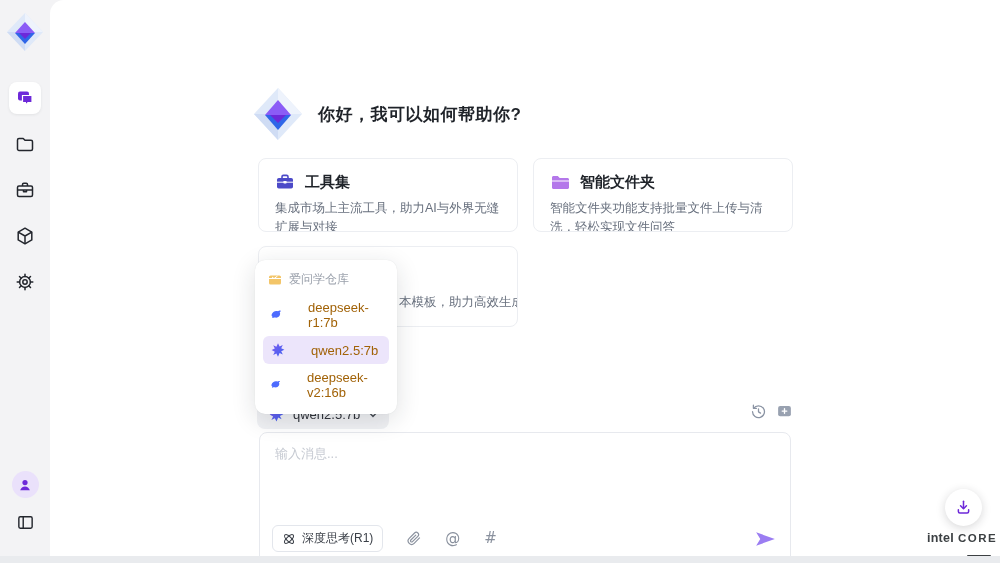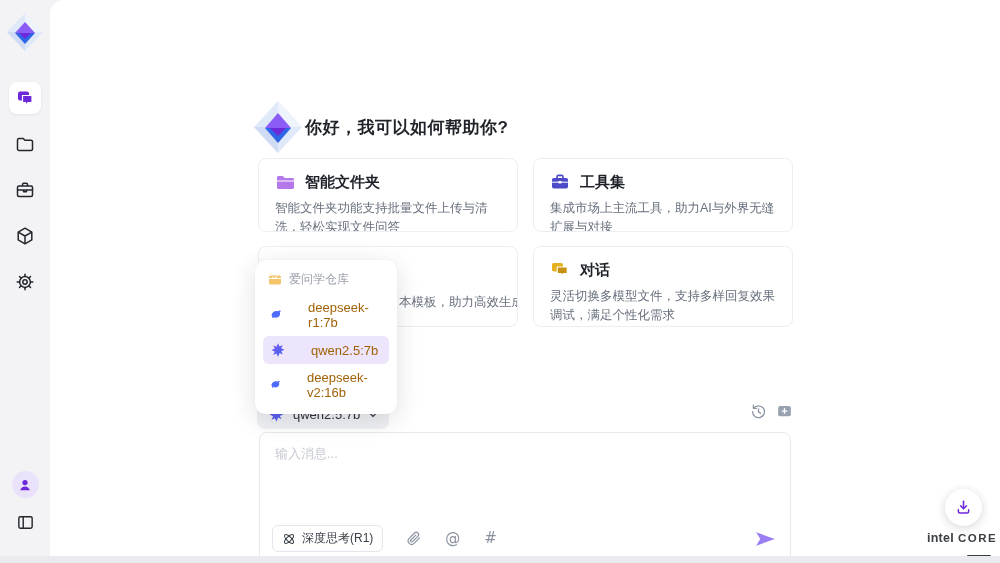--- a/index.html
+++ b/index.html
@@ -15,21 +15,21 @@
   .nav-item{width:32px;height:32px;border-radius:8px;display:flex;align-items:center;justify-content:center;cursor:pointer;}
   .nav-item.active{background:#ffffff;box-shadow:0 1px 3px rgba(31,35,41,.08);}
   .nav-chat{margin-top:30px;}
   .nav-gap{margin-top:14px;}
   .side-bottom{margin-top:auto;display:flex;flex-direction:column;align-items:center;gap:8px;margin-bottom:18px;}
   .avatar-circle{width:27px;height:27px;border-radius:50%;background:#eae1fb;display:flex;align-items:center;justify-content:center;}
   
   .main{position:absolute;left:50px;top:0;width:950px;height:556px;background:#ffffff;border-top-left-radius:14px;z-index:1;}
   .bottom-strip{position:absolute;left:0;bottom:0;width:1000px;height:7px;background:#e9ebee;z-index:6;}
   
-  .greeting{position:absolute;left:253px;top:100px;display:flex;align-items:center;gap:2px;z-index:2;}
+  .greeting{position:absolute;left:253px;top:87px;display:flex;align-items:center;gap:15px;z-index:2;}
   .greeting h1{margin:0;font-size:17px;font-weight:bold;color:#1f2329;letter-spacing:.5px;}
   
   .cards{position:absolute;left:258px;top:158px;display:grid;grid-template-columns:260px 260px;gap:14px 15px;z-index:2;}
   .card{box-sizing:border-box;width:260px;background:#fff;border:1px solid #eceef2;border-radius:8px;padding:13px 16px;position:relative;overflow:hidden;cursor:pointer;}
   .card.r1{height:74px;}
   .card.r2{height:81px;}
   .card-head{display:flex;align-items:center;gap:10px;}
   .card-title{font-size:15px;font-weight:bold;color:#1f2329;}
   .card-desc{margin-top:7px;font-size:12.5px;color:#676f7d;line-height:1.5;}
   .market-frag{position:absolute;left:140px;top:47px;font-size:12.5px;color:#676f7d;white-space:nowrap;}
@@ -134,64 +134,54 @@
     <polygon points="12,28 38,28 25,43" fill="#2f66e8"></polygon>
     <polygon points="17,28 33,28 25,36" fill="#6d28d9"></polygon>
   </svg>
   <h1>你好，我可以如何帮助你?</h1>
 </div>
 
 <div class="cards">
   <div class="card r1">
     <div class="card-head">
       <svg width="20" height="20" viewBox="0 0 20 20">
-        <path d="M2 5.5C2 4.7 2.7 4 3.5 4h4.3l1.9 1.9h7.8c.8 0 1.5.7 1.5 1.5v8.1c0 .8-.7 1.5-1.5 1.5h-14c-.8 0-1.5-.7-1.5-1.5z" fill="#b478ea"></path>
-        <path d="M2 9h17" stroke="#ffffff" stroke-width="1"></path>
-      </svg>
-      <span class="card-title">智能文件夹</span>
-    </div>
-    <div class="card-desc">智能文件夹功能支持批量文件上传与清洗，轻松实现文件问答</div>
-  </div>
-
-  <div class="card r1">
-    <div class="card-head">
-      <svg width="20" height="20" viewBox="0 0 20 20">
         <rect x="2" y="6" width="16" height="10.5" rx="1.8" fill="#4c4ac8"></rect>
         <path d="M7 6V4.8c0-.8.6-1.4 1.4-1.4h3.2c.8 0 1.4.6 1.4 1.4V6" fill="none" stroke="#4c4ac8" stroke-width="1.6"></path>
         <path d="M2 10.2h16" stroke="#ffffff" stroke-width="1"></path>
         <rect x="8.4" y="9" width="3.2" height="2.4" rx=".6" fill="#ffffff"></rect>
       </svg>
       <span class="card-title">工具集</span>
     </div>
     <div class="card-desc">集成市场上主流工具，助力AI与外界无缝扩展与对接</div>
+  </div>
+
+  <div class="card r1">
+    <div class="card-head">
+      <svg width="20" height="20" viewBox="0 0 20 20">
+        <path d="M2 5.5C2 4.7 2.7 4 3.5 4h4.3l1.9 1.9h7.8c.8 0 1.5.7 1.5 1.5v8.1c0 .8-.7 1.5-1.5 1.5h-14c-.8 0-1.5-.7-1.5-1.5z" fill="#b478ea"></path>
+        <path d="M2 9h17" stroke="#ffffff" stroke-width="1"></path>
+      </svg>
+      <span class="card-title">智能文件夹</span>
+    </div>
+    <div class="card-desc">智能文件夹功能支持批量文件上传与清洗，轻松实现文件问答</div>
   </div>
 
   <div class="card r2">
     <div class="card-head">
       <svg width="20" height="20" viewBox="0 0 20 20">
         <rect x="2.2" y="2.2" width="6.8" height="6.8" rx="1.6" fill="#2e8f8a"></rect>
         <rect x="11" y="2.2" width="6.8" height="6.8" rx="3.4" fill="#2e8f8a"></rect>
         <rect x="2.2" y="11" width="6.8" height="6.8" rx="1.6" fill="#2e8f8a"></rect>
         <rect x="11.4" y="11.4" width="6" height="6" rx="1.4" fill="#2e8f8a" transform="rotate(45 14.4 14.4)"></rect>
       </svg>
       <span class="card-title">应用市场</span>
     </div>
     <div class="market-frag">本模板，助力高效生成多</div>
   </div>
 
-  <div class="card r2">
-    <div class="card-head">
-      <svg width="20" height="20" viewBox="0 0 20 20">
-        <rect x="2" y="3" width="11" height="8.5" rx="1.8" fill="#e4b01e"></rect>
-        <path d="M7.2 7h10v6.6h-3.8l-2.4 2.4v-2.4H7.2z" fill="#c79212" stroke="#ffffff" stroke-width="1.1"></path>
-      </svg>
-      <span class="card-title">对话</span>
-    </div>
-    <div class="card-desc">灵活切换多模型文件，支持多样回复效果调试，满足个性化需求</div>
-  </div>
 </div>
 
 <div class="dropdown">
   <div class="dd-header">
     <svg width="14" height="14" viewBox="0 0 14 14">
       <rect x="1" y="2.5" width="12" height="9" rx="1.6" fill="#f3c568"></rect>
       <path d="M1 5.5h12" stroke="#ffffff" stroke-width="1"></path>
       <path d="M4 4l2 1.6L9.5 3" stroke="#ffffff" stroke-width="1" fill="none"></path>
     </svg>
     <span>爱问学仓库</span>

